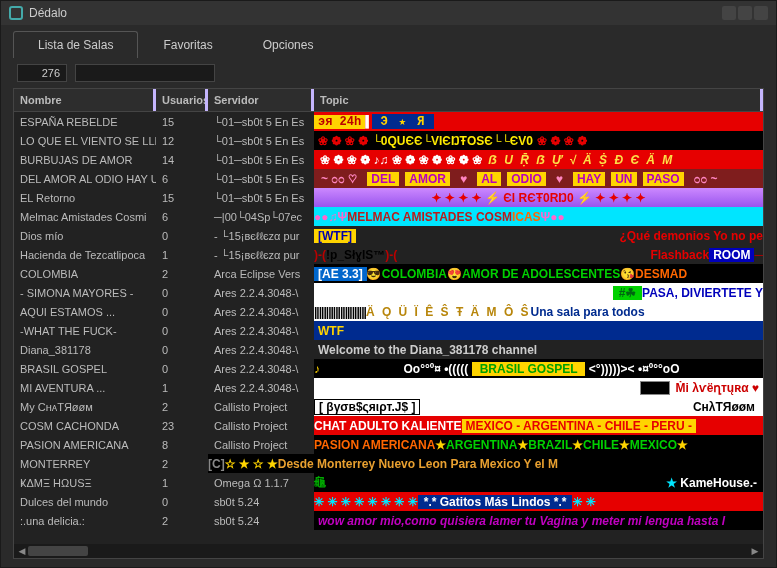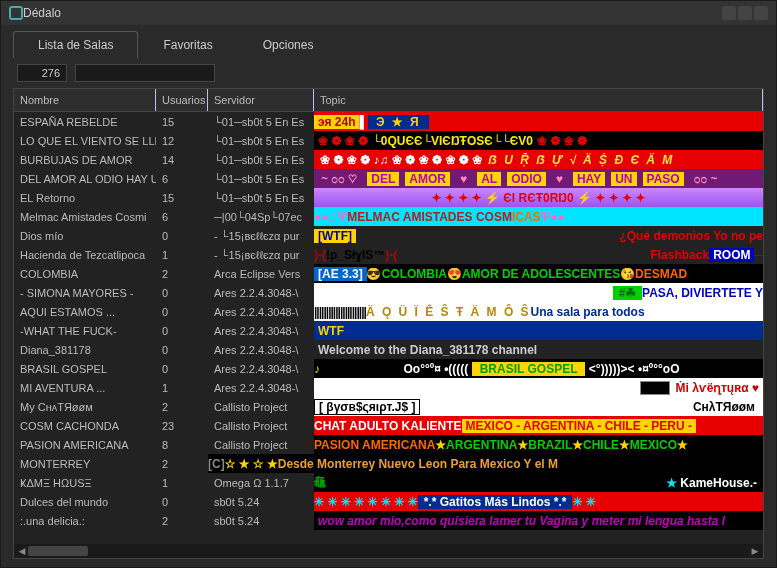--- a/index.html
+++ b/index.html
@@ -21,21 +21,21 @@
     flex-direction: column;
   }
   .titlebar {
     height: 24px;
     background: #333;
     display: flex;
     align-items: center;
     padding: 0 8px;
     justify-content: space-between;
   }
-  .titlebar-left { display: flex; align-items: flex-end; }
+  .titlebar-left { display: flex; align-items: flex-end; gap: 6px; }
   .titlebar-icon {
     width: 14px; height: 14px;
     border: 2px solid #4aa;
     border-radius: 3px;
   }
   .titlebar-title { color: #ccc; font-size: 12px; }
   .titlebar-controls { display: flex; gap: 2px; }
   .titlebar-btn {
     width: 14px; height: 14px;
     background: #444;
@@ -95,23 +95,24 @@
   }
   .table-header {
     display: flex;
     background: #2d2d2d;
     border-bottom: 1px solid #444;
   }
   .th {
     padding: 5px 6px;
     color: #bbb;
     font-size: 11px;
-    border-right: 1px solid #c4b5fd;
+    border-right: 3px solid #c4b5fd;
     overflow: hidden;
     white-space: nowrap;
+    font-weight: bold;
   }
   .col-nombre { width: 142px; }
   .col-usuarios { width: 52px; }
   .col-servidor { width: 106px; }
   .col-topic { flex: 1; min-width: 0; }
   .table-body {
     flex: 1;
     overflow-y: hidden;
     overflow-x: hidden;
   }
@@ -157,30 +158,30 @@
   }
   .scroll-arrow {
     width: 12px; height: 12px;
     color: #888;
     display: flex;
     align-items: center;
     justify-content: center;
     font-size: 9px;
   }
   
-  .tp-espana { background: #e60000; color: #fff; }
+  .tp-espana { background: #e60000; color: #fff; font-family: Liberation Mono, monospace; }
   .tp-espana .seg1 { background: #ffd400; color: #b00; padding: 0 4px; }
   .tp-espana .seg2 { color: #fff; padding: 0 6px; font-weight: bold; }
   .tp-espana .seg3 { background: #002b8f; color: #ffd400; padding: 0 8px; letter-spacing: 2px; }
   .tp-viento { background: #000; color: #ffeb00; font-weight: bold; }
   .tp-viento .seg1 { color: #e60000; padding: 0 4px; }
   .tp-burbujas { background: #e60000; color: #ff66cc; }
   .tp-burbujas .dots { color: #fff; padding: 0 6px; }
   .tp-burbujas .txt { color: #fde047; letter-spacing: 2px; font-style: italic; }
-  .tp-amor-odio { background: #701a75; }
+  .tp-amor-odio { background: #7f1d1d; }
   .tp-amor-odio span { background: #ffd400; color: #b800b8; margin: 0 3px; padding: 0 4px; font-weight: bold; }
   .tp-amor-odio .pink { color: #ff85c0; background: none; }
   .tp-retorno { background: linear-gradient(#c8f, #95e); color: #e60000; text-align: center; justify-content: center; font-weight: bold; }
   .tp-melmac { background: #00e5ff; color: #c000c0; font-weight: bold; }
   .tp-melmac .tag { color: #ff66cc; }
   .tp-melmac .melmac { color: #b91c1c; text-align: center; }
   .tp-melmac .cosm { color: #ff6600; }
   .tp-dios { color: #e60000; background: #222; }
   .tp-dios .wtf { background: #ffd400; color: #00a; padding: 0 4px; font-weight: bold; }
   .tp-hacienda { color: #b00; font-weight: bold; }

